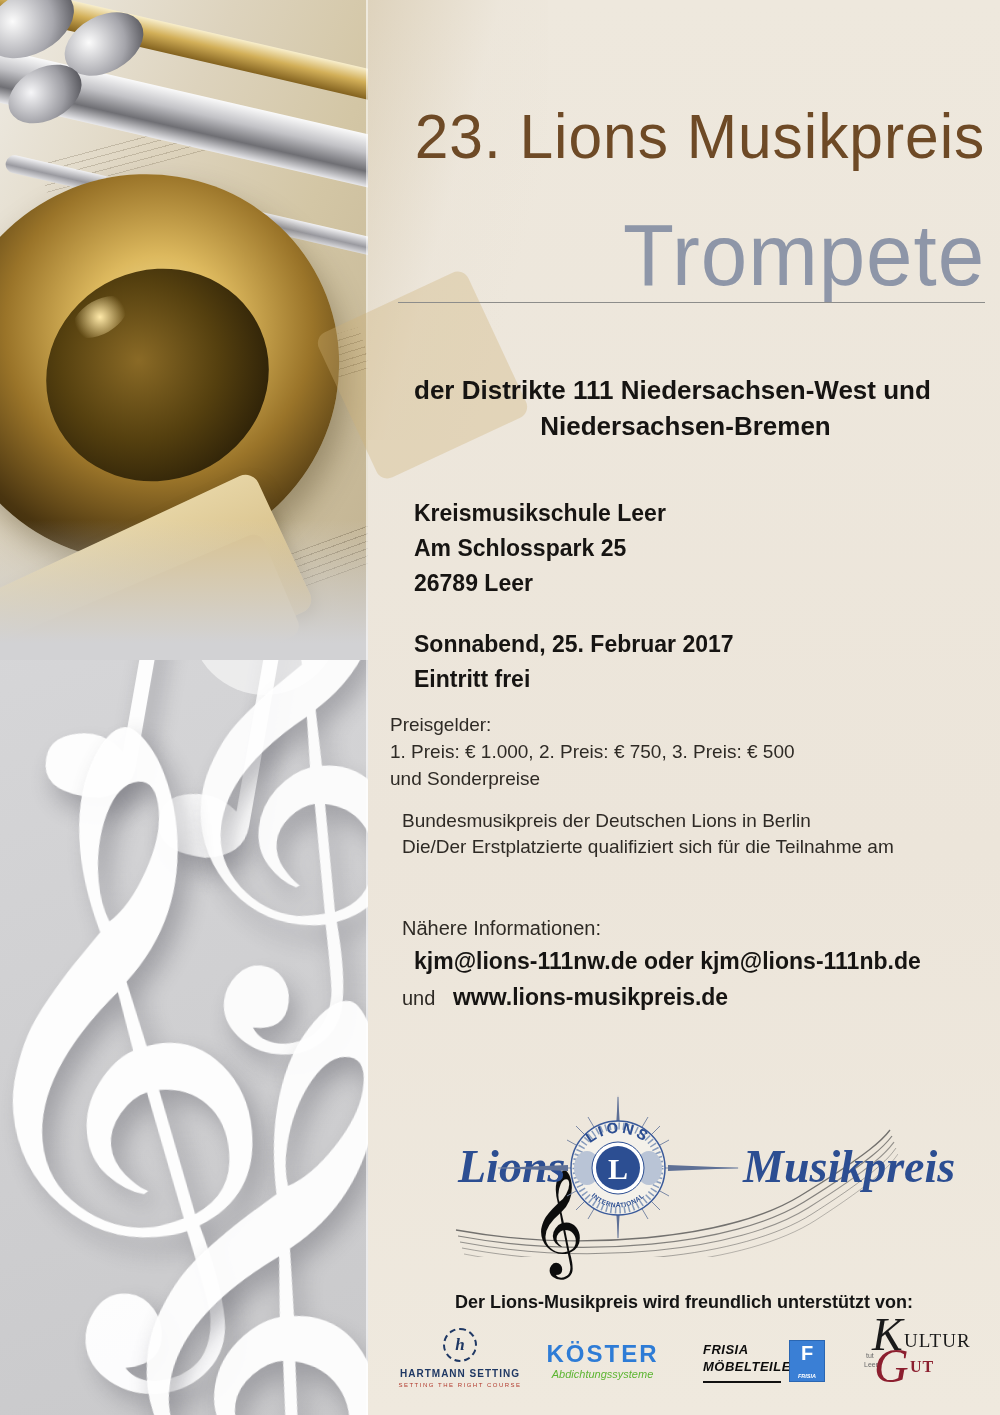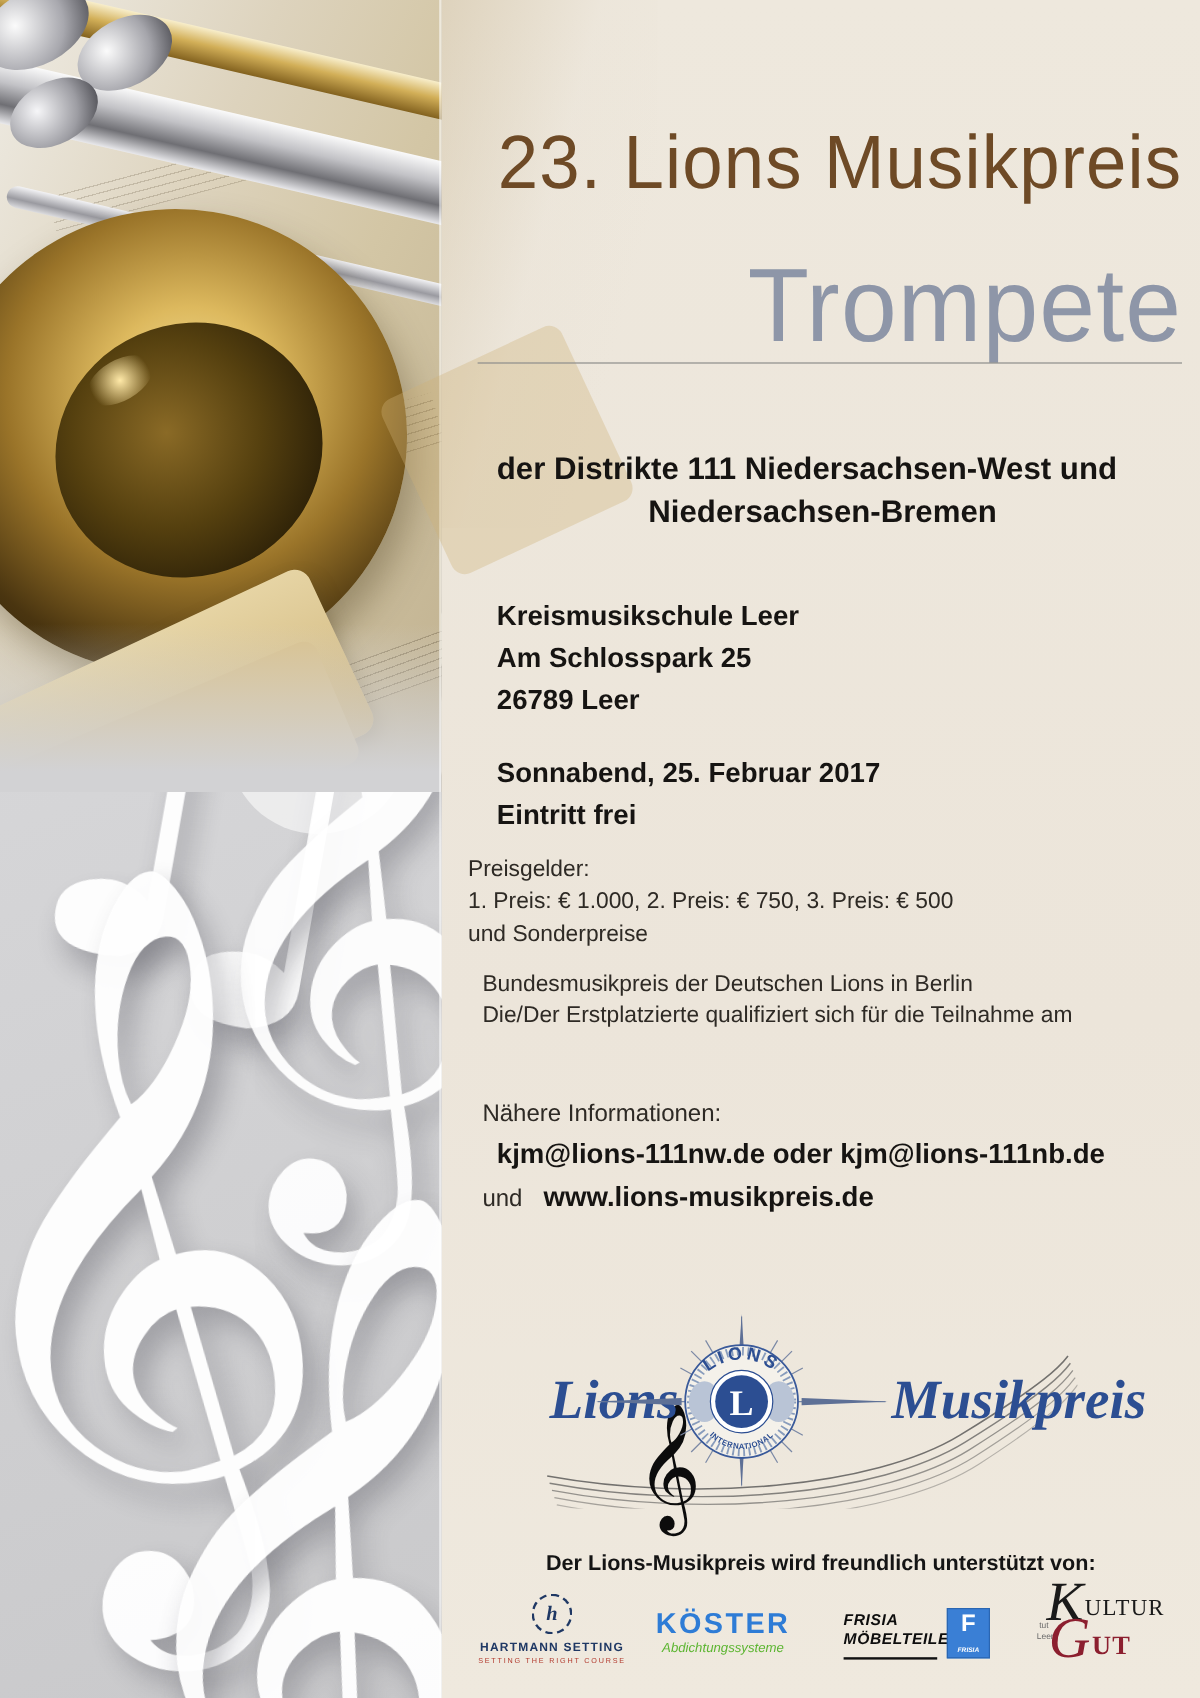--- a/index.html
+++ b/index.html
@@ -206,16 +206,16 @@
       <span style="font-size:5.5px;font-weight:bold;font-style:italic;color:#ffffff;">FRISIA</span>
     </div>
   </div>
 
   <div class="abs" style="left:862px;top:1316px;width:110px;height:90px;font-family:'Liberation Serif','DejaVu Serif',serif;">
     <span class="abs" style="left:10px;top:-4px;font-size:46px;font-style:italic;color:#1a1a1a;line-height:1;">K</span>
     <span class="abs" style="left:42px;top:14px;font-size:19px;color:#1a1a1a;letter-spacing:1px;">ULTUR</span>
     <span class="abs" style="left:4px;top:36px;font-size:7px;color:#6a6a6a;font-family:'Liberation Sans',sans-serif;">tut</span>
     <span class="abs" style="left:2px;top:45px;font-size:7px;color:#6a6a6a;font-family:'Liberation Sans',sans-serif;">Leer</span>
     <span class="abs" style="left:12px;top:26px;font-size:48px;font-style:italic;color:#8c1f2f;line-height:1;">G</span>
-    <span class="abs" style="left:48px;top:42px;font-size:22px;font-weight:bold;color:#8c1f2f;letter-spacing:1px;">UT</span>
+    <span class="abs" style="left:48px;top:42px;font-size:16px;font-weight:bold;color:#8c1f2f;letter-spacing:1px;">UT</span>
   </div>
 
 </div>
 
 </body></html>

